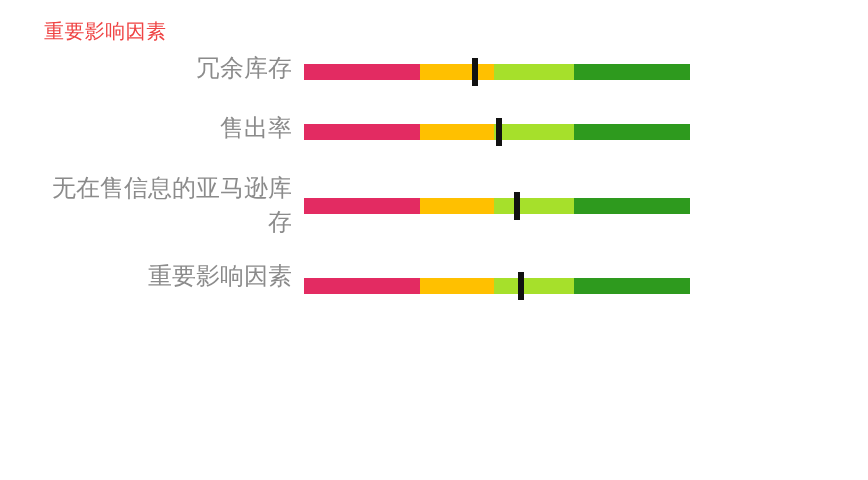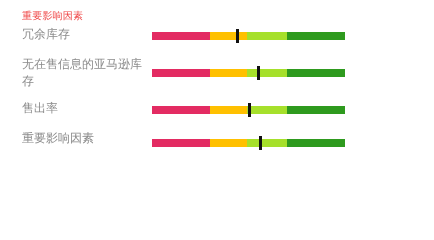--- a/index.html
+++ b/index.html
@@ -36,20 +36,21 @@
   .rows {
     position: absolute;
     left: 0;
     top: 26px;
     width: 434px;
   }
 
   .factor-row {
     position: relative;
     height: 30px;
+    text-align: right;
   }
   .factor-row.two-line {
     height: 44px;
   }
 
   .factor-label {
     position: absolute;
     left: 22px;
     top: 0;
     width: 124px;
@@ -94,39 +95,39 @@
       <div class="factor-label">冗余库存</div>
       <div class="gauge" style="top:6px;">
         <div class="gauge-seg" style="background: rgb(227, 43, 98); width: 30%;"></div>
         <div class="gauge-seg" style="background: rgb(255, 192, 0); width: 19%;"></div>
         <div class="gauge-seg" style="background: rgb(166, 224, 43); width: 21%;"></div>
         <div class="gauge-seg" style="background: rgb(46, 154, 30); width: 30%;"></div>
         <div class="gauge-tick" style="left: 44%; background: rgb(17, 17, 17);"></div>
       </div>
     </div>
 
+    <div class="factor-row">
+      <div class="factor-label">售出率</div>
+      <div class="gauge" style="top:6px;">
+        <div class="gauge-seg" style="background: rgb(227, 43, 98); width: 30%;"></div>
+        <div class="gauge-seg" style="background: rgb(255, 192, 0); width: 19%;"></div>
+        <div class="gauge-seg" style="background: rgb(166, 224, 43); width: 21%;"></div>
+        <div class="gauge-seg" style="background: rgb(46, 154, 30); width: 30%;"></div>
+        <div class="gauge-tick" style="left: 50%; background: rgb(17, 17, 17);"></div>
+      </div>
+    </div>
+
     <div class="factor-row two-line">
       <div class="factor-label">无在售信息的亚马逊库存</div>
       <div class="gauge" style="top:13px;">
         <div class="gauge-seg" style="background: rgb(227, 43, 98); width: 30%;"></div>
         <div class="gauge-seg" style="background: rgb(255, 192, 0); width: 19%;"></div>
         <div class="gauge-seg" style="background: rgb(166, 224, 43); width: 21%;"></div>
         <div class="gauge-seg" style="background: rgb(46, 154, 30); width: 30%;"></div>
         <div class="gauge-tick" style="left: 55%; background: rgb(17, 17, 17);"></div>
-      </div>
-    </div>
-
-    <div class="factor-row">
-      <div class="factor-label">售出率</div>
-      <div class="gauge" style="top:6px;">
-        <div class="gauge-seg" style="background: rgb(227, 43, 98); width: 30%;"></div>
-        <div class="gauge-seg" style="background: rgb(255, 192, 0); width: 19%;"></div>
-        <div class="gauge-seg" style="background: rgb(166, 224, 43); width: 21%;"></div>
-        <div class="gauge-seg" style="background: rgb(46, 154, 30); width: 30%;"></div>
-        <div class="gauge-tick" style="left: 50%; background: rgb(17, 17, 17);"></div>
       </div>
     </div>
 
     <div class="factor-row">
       <div class="factor-label">重要影响因素</div>
       <div class="gauge" style="top:9px;">
         <div class="gauge-seg" style="background: rgb(227, 43, 98); width: 30%;"></div>
         <div class="gauge-seg" style="background: rgb(255, 192, 0); width: 19%;"></div>
         <div class="gauge-seg" style="background: rgb(166, 224, 43); width: 21%;"></div>
         <div class="gauge-seg" style="background: rgb(46, 154, 30); width: 30%;"></div>

